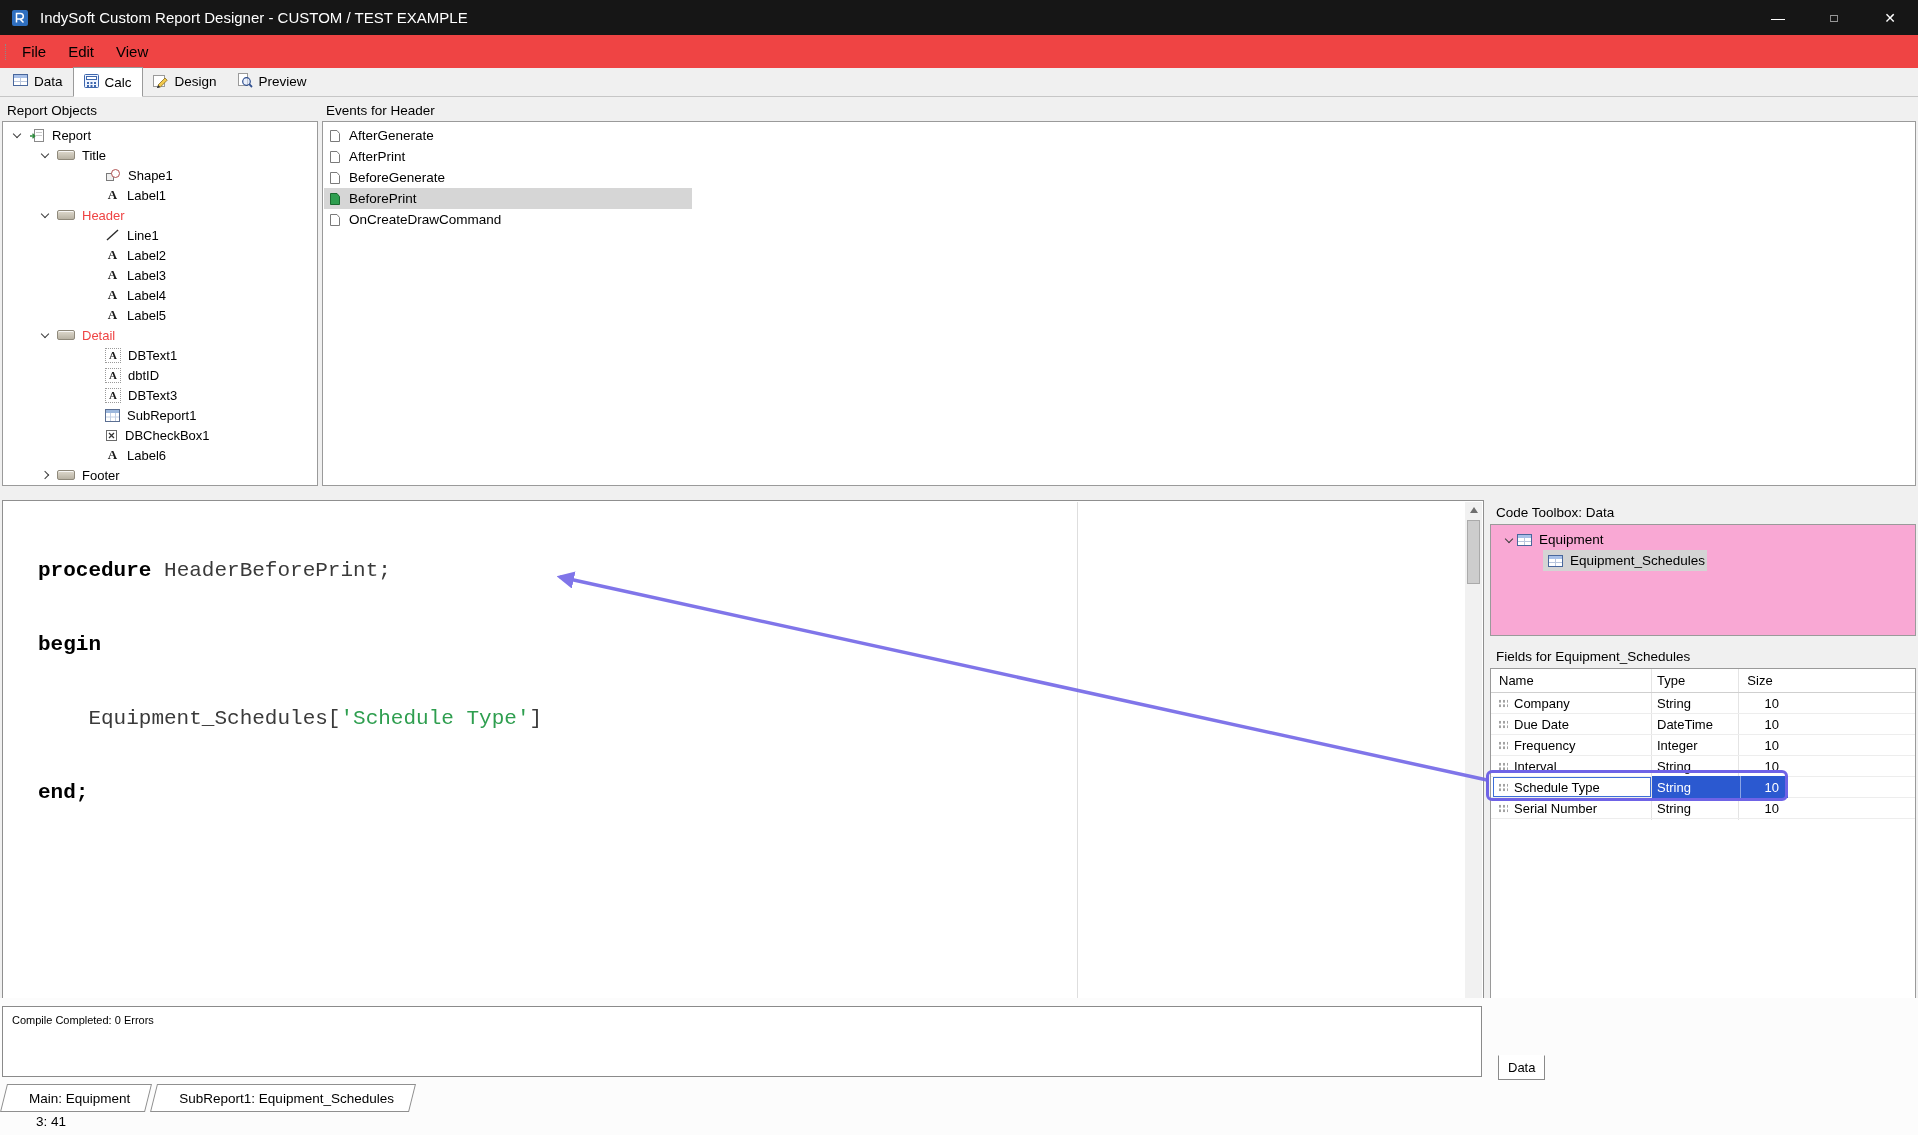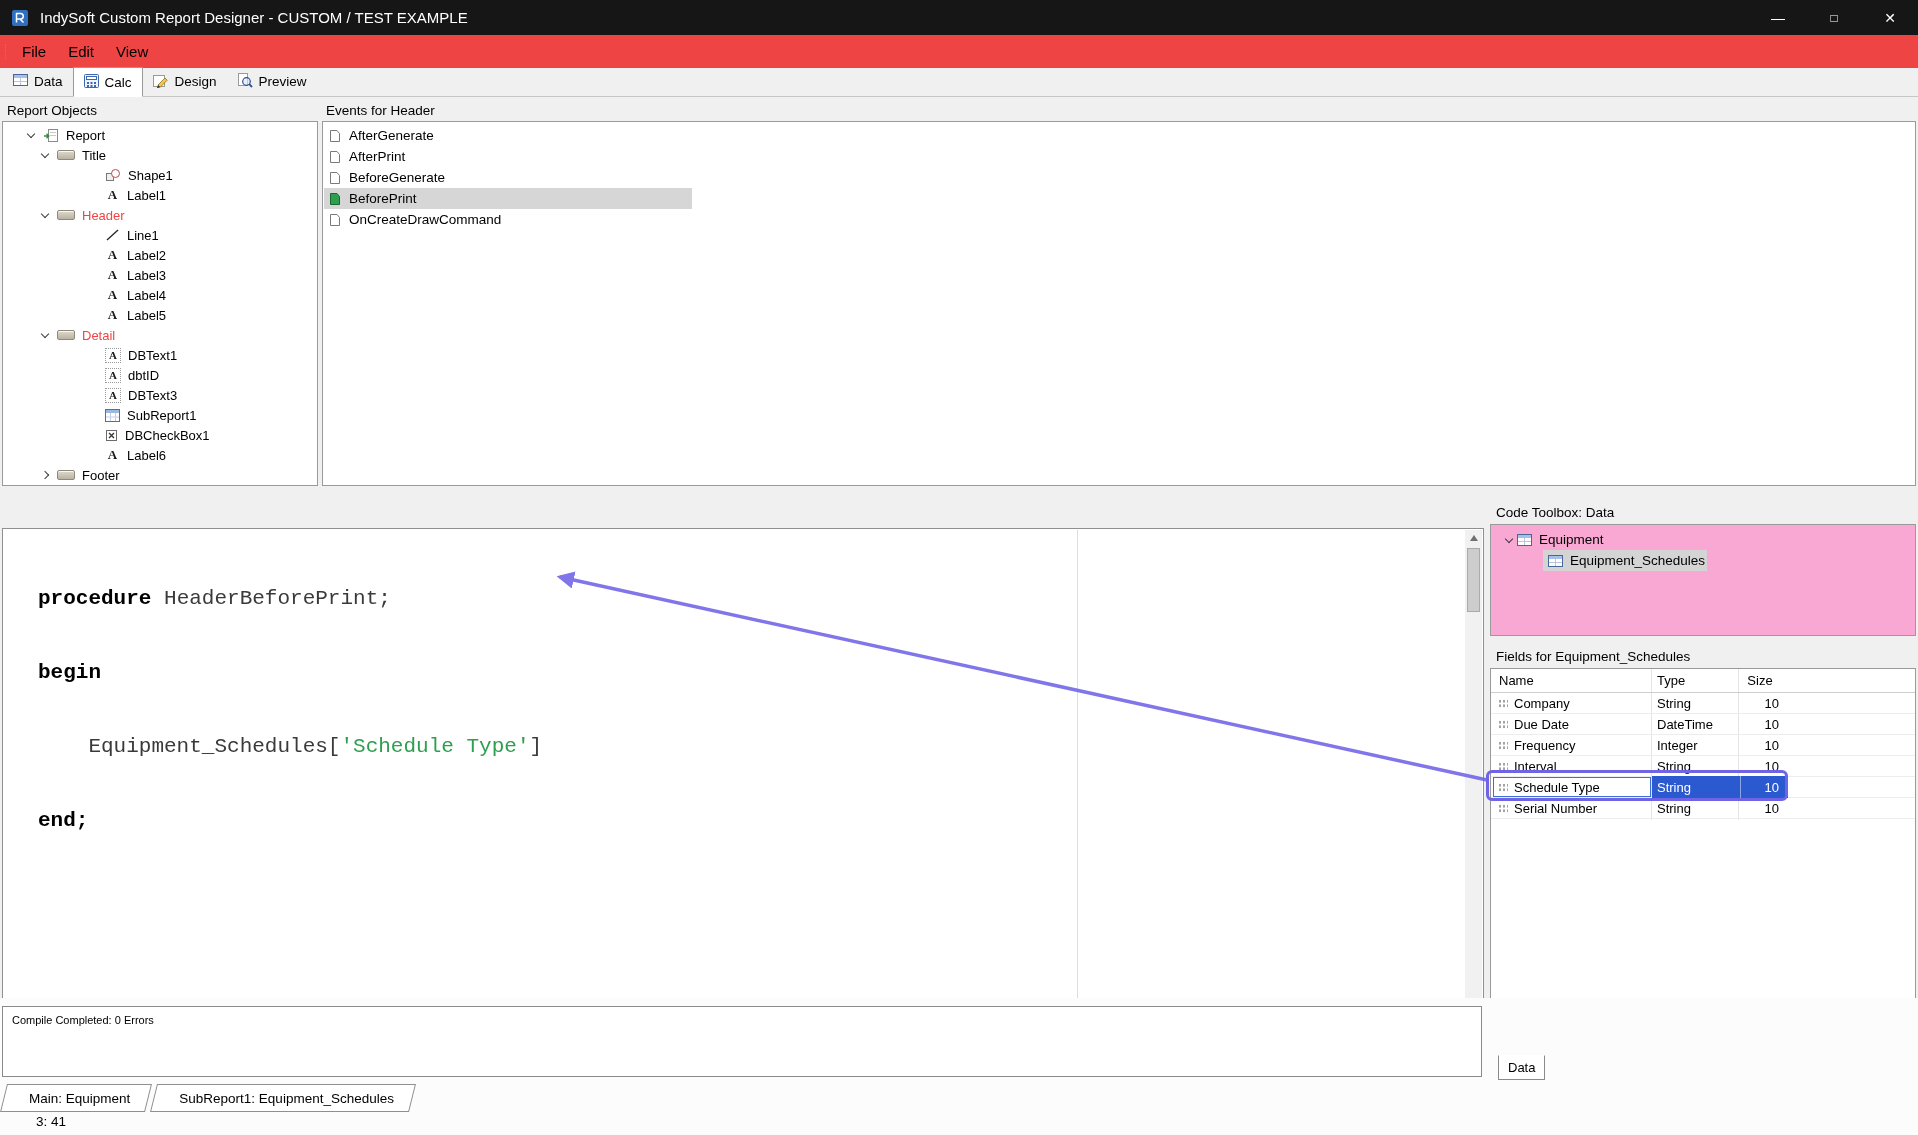--- a/index.html
+++ b/index.html
@@ -28,39 +28,39 @@
 .lbl-toolbox{left:1496px;top:505px}
 .lbl-fields{left:1496px;top:649px}
 
 
 .tree-panel{position:absolute;left:2px;top:121px;width:316px;height:365px;background:#fff;border:1px solid #9a9a9a;padding-top:3px;overflow:hidden}
 .trow{height:20px;display:flex;align-items:center;font-size:13px}
 .chevbox{width:16px;display:flex;justify-content:center;align-items:center}
 .chev{width:6px;height:6px;border-right:1.5px solid #3c3c3c;border-bottom:1.5px solid #3c3c3c;display:block}
 .chev.down{transform:rotate(45deg);margin-bottom:2px}
 .chev.right{transform:rotate(-45deg)}
-.lv0{padding-left:20px}.lv1{padding-left:34px}.lv2{padding-left:98px}
+.lv0{padding-left:6px}.lv1{padding-left:34px}.lv2{padding-left:98px}
 .ticon{margin-left:4px;margin-right:7px;display:flex;align-items:center;justify-content:center;flex:none}
 .tlabel{white-space:nowrap}
 .trow.green .tlabel{color:#ef4444}
 .band{width:18px;height:10px;border:1px solid #8f897b;border-radius:2px;background:linear-gradient(#ded9cd,#b9b3a4);box-shadow:inset 0 1px 0 rgba(255,255,255,.8)}
 .a-icon{width:15px;height:15px}
 .a-icon::before{content:"A";font:bold 13px "Liberation Serif",serif;color:#1a1a1a}
 .dbtext-icon{width:16px;height:15px;border:1px dotted #9a9a9a;background:#fff}
 .dbtext-icon::before{content:"A";font:bold 11px "Liberation Serif",serif;color:#1a1a1a}
 
 
 .events-panel{position:absolute;left:322px;top:121px;width:1594px;height:365px;background:#fff;border:1px solid #9a9a9a;padding-top:3px}
 .erow{height:21px;display:flex;align-items:center;padding-left:6px;font-size:13.5px;position:relative}
 .erow .eicon{margin-right:8px;position:relative;z-index:1;display:flex}
 .erow .elabel{position:relative;z-index:1;white-space:nowrap}
 .erow .hl{position:absolute;left:1px;top:0;width:368px;height:21px;background:#d6d6d6}
 
 
-.code-panel{position:absolute;left:2px;top:528px;width:1482px;height:554px;background:#fff;border:1px solid #8f8f8f}
+.code-panel{position:absolute;left:2px;top:500px;width:1482px;height:554px;background:#fff;border:1px solid #8f8f8f}
 .code{position:absolute;left:0;top:0;right:22px;padding:9px 0 0 35px;font-family:"Liberation Mono","DejaVu Sans Mono",monospace;font-size:21px;line-height:24.6px;white-space:pre;color:#3a3a3a}
 .kw{font-weight:700;color:#000}
 .str{color:#2E9E4F}
 .code-divider{position:absolute;left:1074px;top:1px;bottom:20px;width:1px;background:#dedede}
 .vscroll{position:absolute;top:1px;right:1px;bottom:1px;width:17px;background:#f1f1f1}
 .sarrow{position:absolute;left:0;width:17px;height:16px;display:flex;align-items:center;justify-content:center}
 .sarrow.up{top:0}.sarrow.down{bottom:0}
 .tri-up{width:0;height:0;border-left:4px solid transparent;border-right:4px solid transparent;border-bottom:6px solid #6f6f6f}
 .tri-down{width:0;height:0;border-left:4px solid transparent;border-right:4px solid transparent;border-top:6px solid #6f6f6f}
 .sthumb{position:absolute;left:2px;top:18px;width:13px;height:64px;background:#cdcdcd;border:1px solid #aaa}

